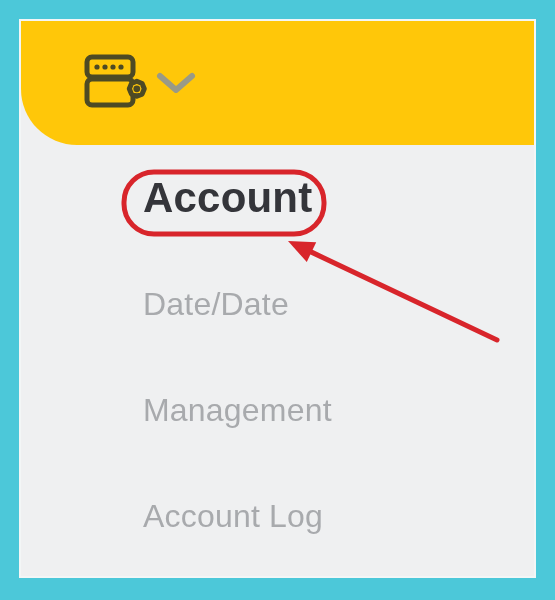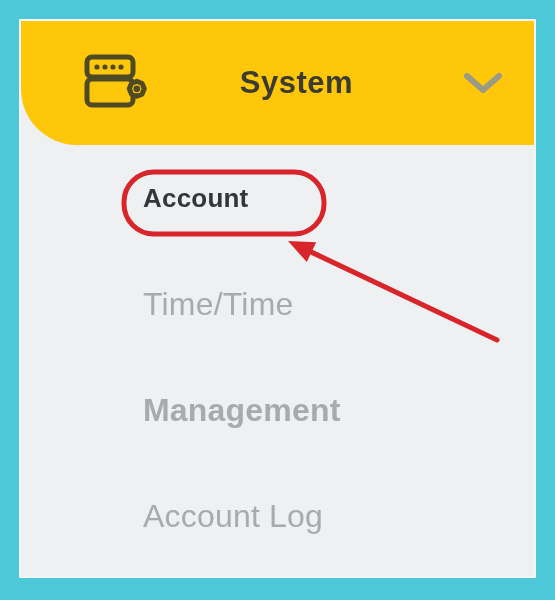--- a/index.html
+++ b/index.html
@@ -117,21 +117,21 @@
     display: flex;
     align-items: center;
     font-size: 32px;
     color: #a8aaad;
     font-family: "Liberation Sans", sans-serif;
     letter-spacing: 0.2px;
   }
   .menu-item.active {
     color: #34353a;
     font-weight: bold;
-    font-size: 26px;
+    font-size: 42px;
   }
 
   
   .annotation-layer {
     position: absolute;
     left: 0; top: 0;
     width: 555px;
     height: 600px;
     pointer-events: none;
   }
@@ -159,37 +159,36 @@
         <circle cx="13" cy="13" r="2.6" fill="#4d4a24"></circle>
         <circle cx="21" cy="13" r="2.6" fill="#4d4a24"></circle>
         <circle cx="29" cy="13" r="2.6" fill="#4d4a24"></circle>
         <circle cx="37" cy="13" r="2.6" fill="#4d4a24"></circle>
 
         <path d="M47.5 29.5 l5.3 -2.2 l5.3 2.2 l2.2 5.3 l-2.2 5.3 l-5.3 2.2 l-5.3 -2.2 l-2.2 -5.3 z" fill="#ffc709" stroke="#4d4a24" stroke-width="5" stroke-linejoin="round"></path>
         <circle cx="52.8" cy="34.8" r="3.4" fill="#4d4a24"></circle>
       </svg>
     </span>
 
-    <span class="nav-title" style="color: rgb(59, 59, 50);">System</span>
 
     <span class="nav-chevron">
       <svg width="42" height="28" viewBox="0 0 42 28" xmlns="http://www.w3.org/2000/svg">
         <polyline points="5,7 21,21 37,7" fill="none" stroke="#9a9a86" stroke-width="6" stroke-linecap="round" stroke-linejoin="round"></polyline>
       </svg>
     </span>
   </div>
 
   <div class="menu-list">
     <div class="menu-item active" style="color: rgb(52, 53, 58);">
       <span>Account</span>
     </div>
     <div class="menu-item" style="color: rgb(168, 170, 173);">
-      <span>Time/Time</span>
-    </div>
-    <div class="menu-item" style="color: rgb(168, 170, 173); font-weight: bold;">
+      <span>Date/Date</span>
+    </div>
+    <div class="menu-item" style="color: rgb(168, 170, 173);">
       <span>Management</span>
     </div>
     <div class="menu-item" style="color: rgb(168, 170, 173);">
       <span>Account Log</span>
     </div>
   </div>
 
   <svg class="annotation-layer" viewBox="0 0 555 600" xmlns="http://www.w3.org/2000/svg">
     <rect id="ann-box" x="124" y="172" width="200" height="62" rx="30" ry="30" fill="none" stroke="#d8252b" stroke-width="5"></rect>
     <line id="ann-line" x1="497" y1="340" x2="311.497183811232" y2="252.13024496321515" stroke="#d8252b" stroke-width="5" stroke-linecap="round"></line>

